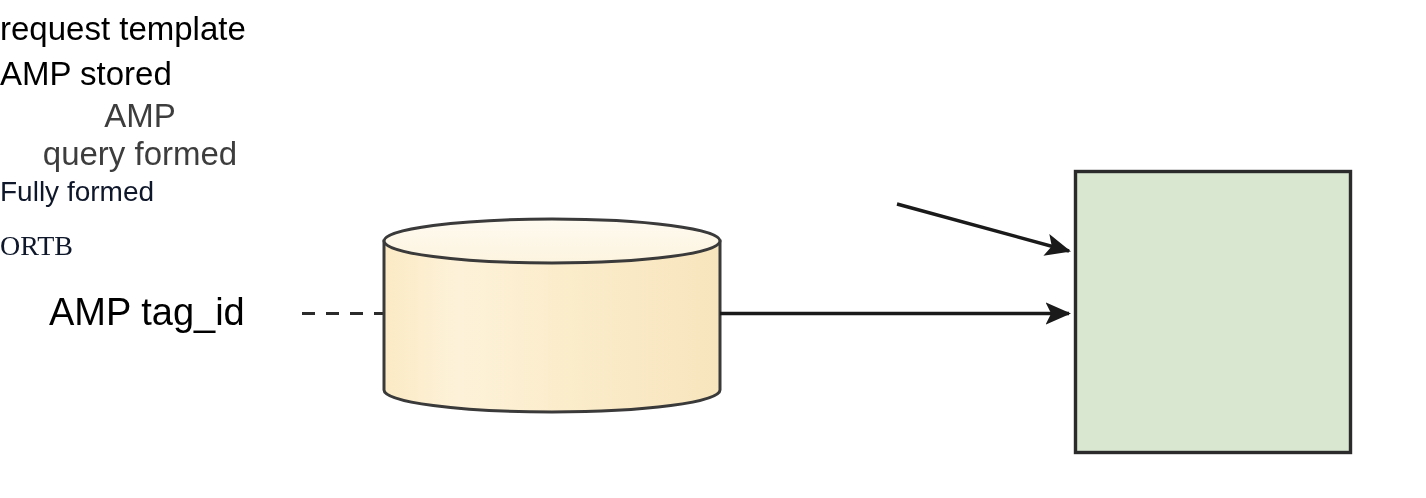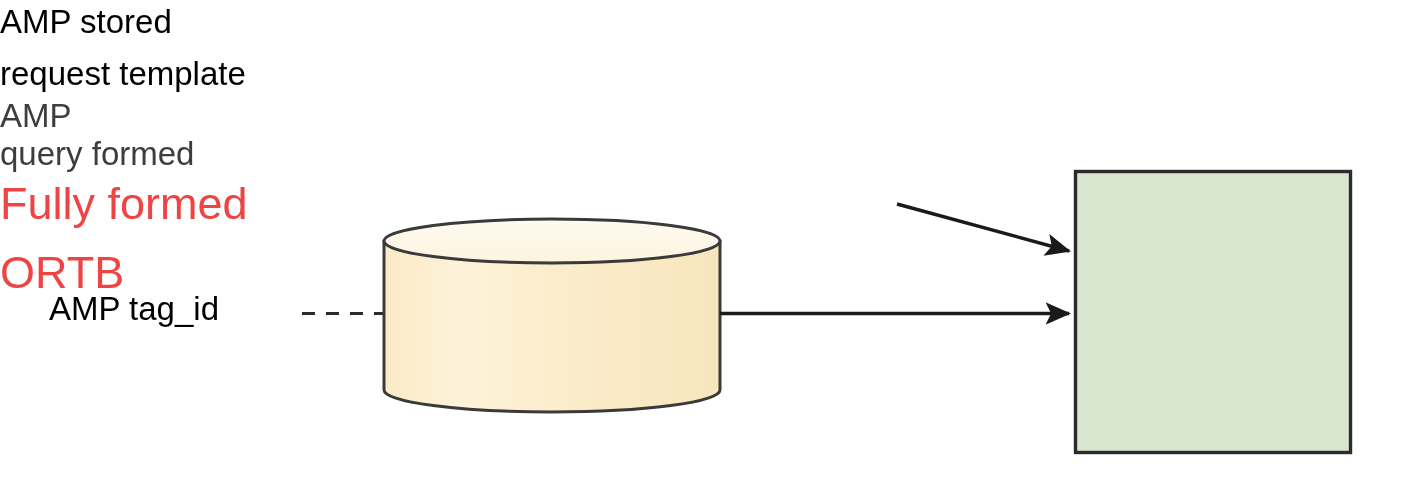--- a/index.html
+++ b/index.html
@@ -27,47 +27,48 @@
   .txt {
     position: absolute;
     white-space: pre;
     line-height: 1.36;
   }
 
   
   .label-tag-id {
     left: 49px;
     top: 287px;
-    font-size: 33px;
+    font-size: 38px;
     color: #000000;
   }
 
   
   .cyl-text {
     left: 406px;
     top: 278px;
     font-size: 33px;
     color: #000000;
   }
 
   
   .annot-text {
     left: 757px;
     top: 48px;
     width: 280px;
+    text-align: center;
     font-size: 33px;
     color: #3d3d3d;
   }
 
   
   .box-text {
     left: 1096px;
     top: 276px;
-    font-size: 45px;
-    color: #ef4444;
+    font-size: 28px;
+    color: #0f172a;
   }
 </style>
 </head>
 <body>
 
 <div id="canvas">
 
   <svg id="vector-layer" viewBox="0 0 1426 498" xmlns="http://www.w3.org/2000/svg">
     <defs>
       <marker id="arrow-solid" viewBox="0 0 10 10" refX="9.2" refY="5" markerWidth="7.5" markerHeight="7.5" orient="auto-start-reverse">
@@ -108,27 +109,27 @@
     </g>
 
     <g>
       <rect x="1075.5" y="171.5" width="275" height="281" fill="#d9e7d0" stroke="#2b2b2b" stroke-width="3.4"></rect>
     </g>
   </svg>
 
   <div class="txt label-tag-id">AMP tag_id</div>
 
   <div class="cyl-text">
+    <div class="txt" style="position:relative;left:0;top:0;margin-top:7px;">request template</div>
     <div class="txt" style="position:relative;left:0;top:0;">AMP stored</div>
-    <div class="txt" style="position:relative;left:0;top:0;margin-top:7px;">request template</div>
   </div>
 
   <div class="annot-text">
     <div>AMP</div>
     <div>query formed</div>
   </div>
 
   <div class="box-text">
     <div class="txt" style="position:relative;left:0;top:0;">Fully formed</div>
-    <div class="txt" style="position:relative;left:0;top:0;margin-top:8px;">ORTB</div>
+    <div class="txt" style="position:relative;left:0;top:0;margin-top:16px;font-family:Liberation Serif, serif;">ORTB</div>
   </div>
 
 </div>
 
 </body></html>

